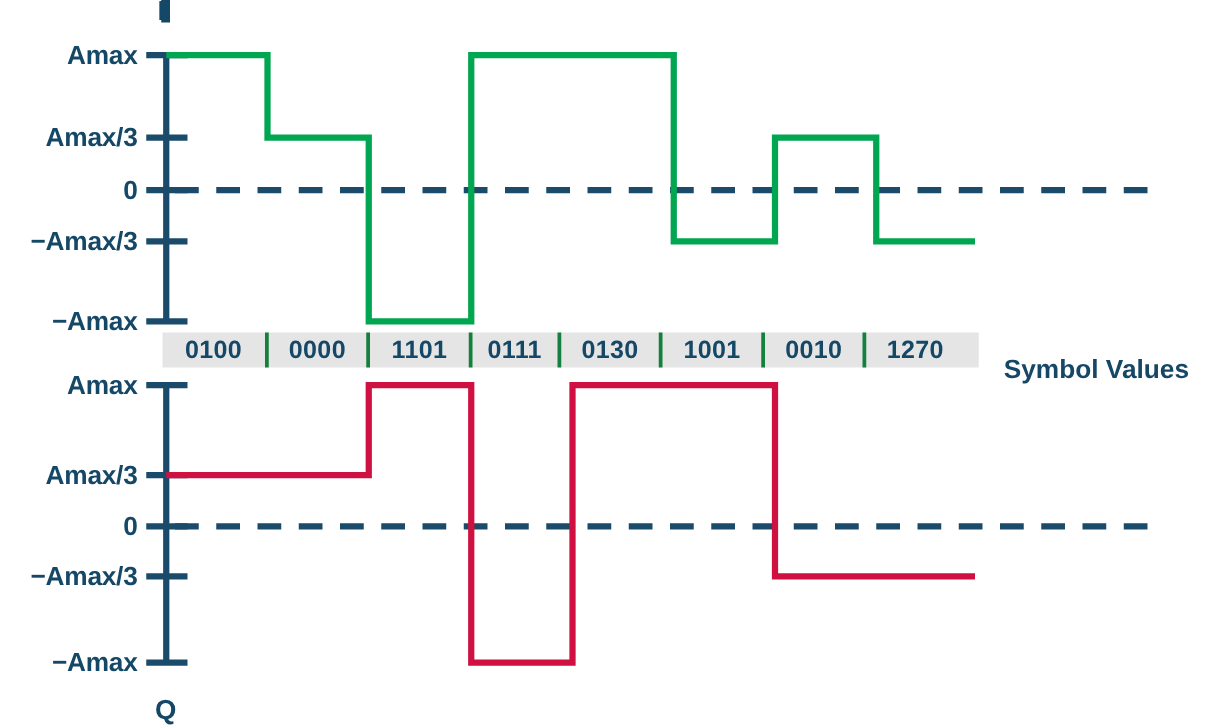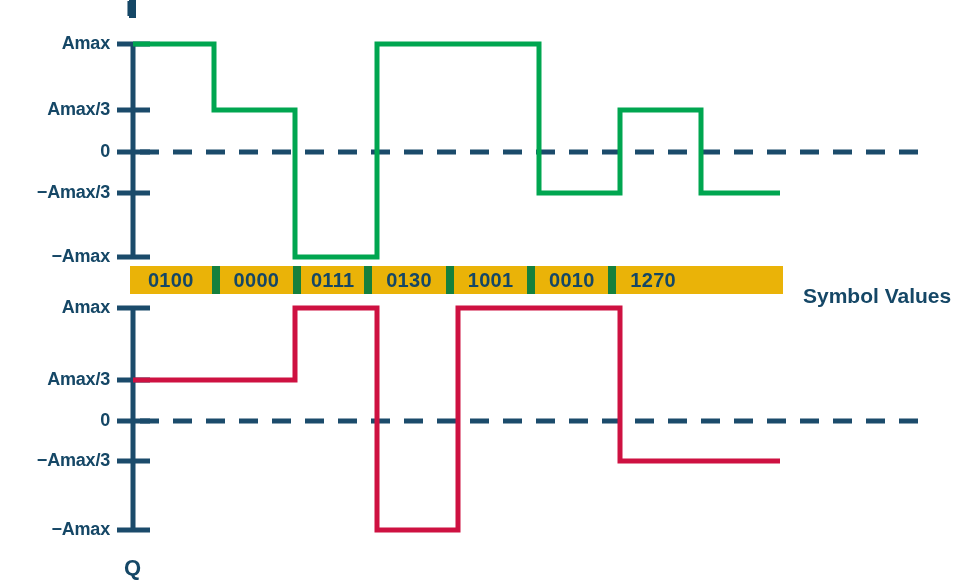--- a/index.html
+++ b/index.html
@@ -10,50 +10,50 @@
     overflow:hidden;
     position:relative;
   }
   #stage{position:absolute;left:0;top:0;width:975px;height:582px;}
   svg.layer{position:absolute;left:0;top:0;width:975px;height:582px;}
 
   .axis-label{
     position:absolute;
     color:#154766;
     font-weight:bold;
-    font-size:18px;
+    font-size:21px;
     letter-spacing:-0.2px;
     white-space:nowrap;
     text-align:right;
   }
   .chan-label{
     position:absolute;
     color:#154766;
     font-weight:bold;
     font-size:22px;
     white-space:nowrap;
   }
   .symbol-band{
     position:absolute;
-    background:#eab308;
+    background:#e5e5e5;
     display:flex;
     align-items:flex-start;
   }
   .symbol-cell{
     height:100%;
     display:flex;
     align-items:center;
     justify-content:center;
     color:#154766;
     font-weight:bold;
     font-size:20px;
     letter-spacing:0.3px;
     box-sizing:border-box;
   }
-  .symbol-cell + .symbol-cell{ border-left:8px solid #15803d; }
+  .symbol-cell + .symbol-cell{ border-left:3px solid #15803d; }
   .band-caption{
     position:absolute;
     color:#154766;
     font-weight:bold;
     font-size:21px;
     white-space:nowrap;
   }
 </style>
 </head>
 <body>
@@ -113,20 +113,21 @@
     <polyline fill="none" stroke="#ce1141" stroke-width="5" stroke-linejoin="miter" stroke-linecap="butt" points="133,380 295,380
               295,308 377,308
               377,530 458,530
               458,308 620,308
               620,461 780,461"></polyline>
   </svg>
 
   <div class="symbol-band" style="left:130px; top:266px; width:653px; height:28px;">
     <div class="symbol-cell" style="width:81.6px">0100</div>
     <div class="symbol-cell" style="width:81.6px">0000</div>
+    <div class="symbol-cell" style="width:81.6px">1101</div>
     <div class="symbol-cell" style="width:71px">0111</div>
     <div class="symbol-cell" style="width:81.6px">0130</div>
     <div class="symbol-cell" style="width:81.6px">1001</div>
     <div class="symbol-cell" style="width:81px">0010</div>
     <div class="symbol-cell" style="width:81.6px">1270</div>
   </div>
 
   <div class="band-caption" style="left:803px; top:284px;">Symbol Values</div>
 
 </div>

